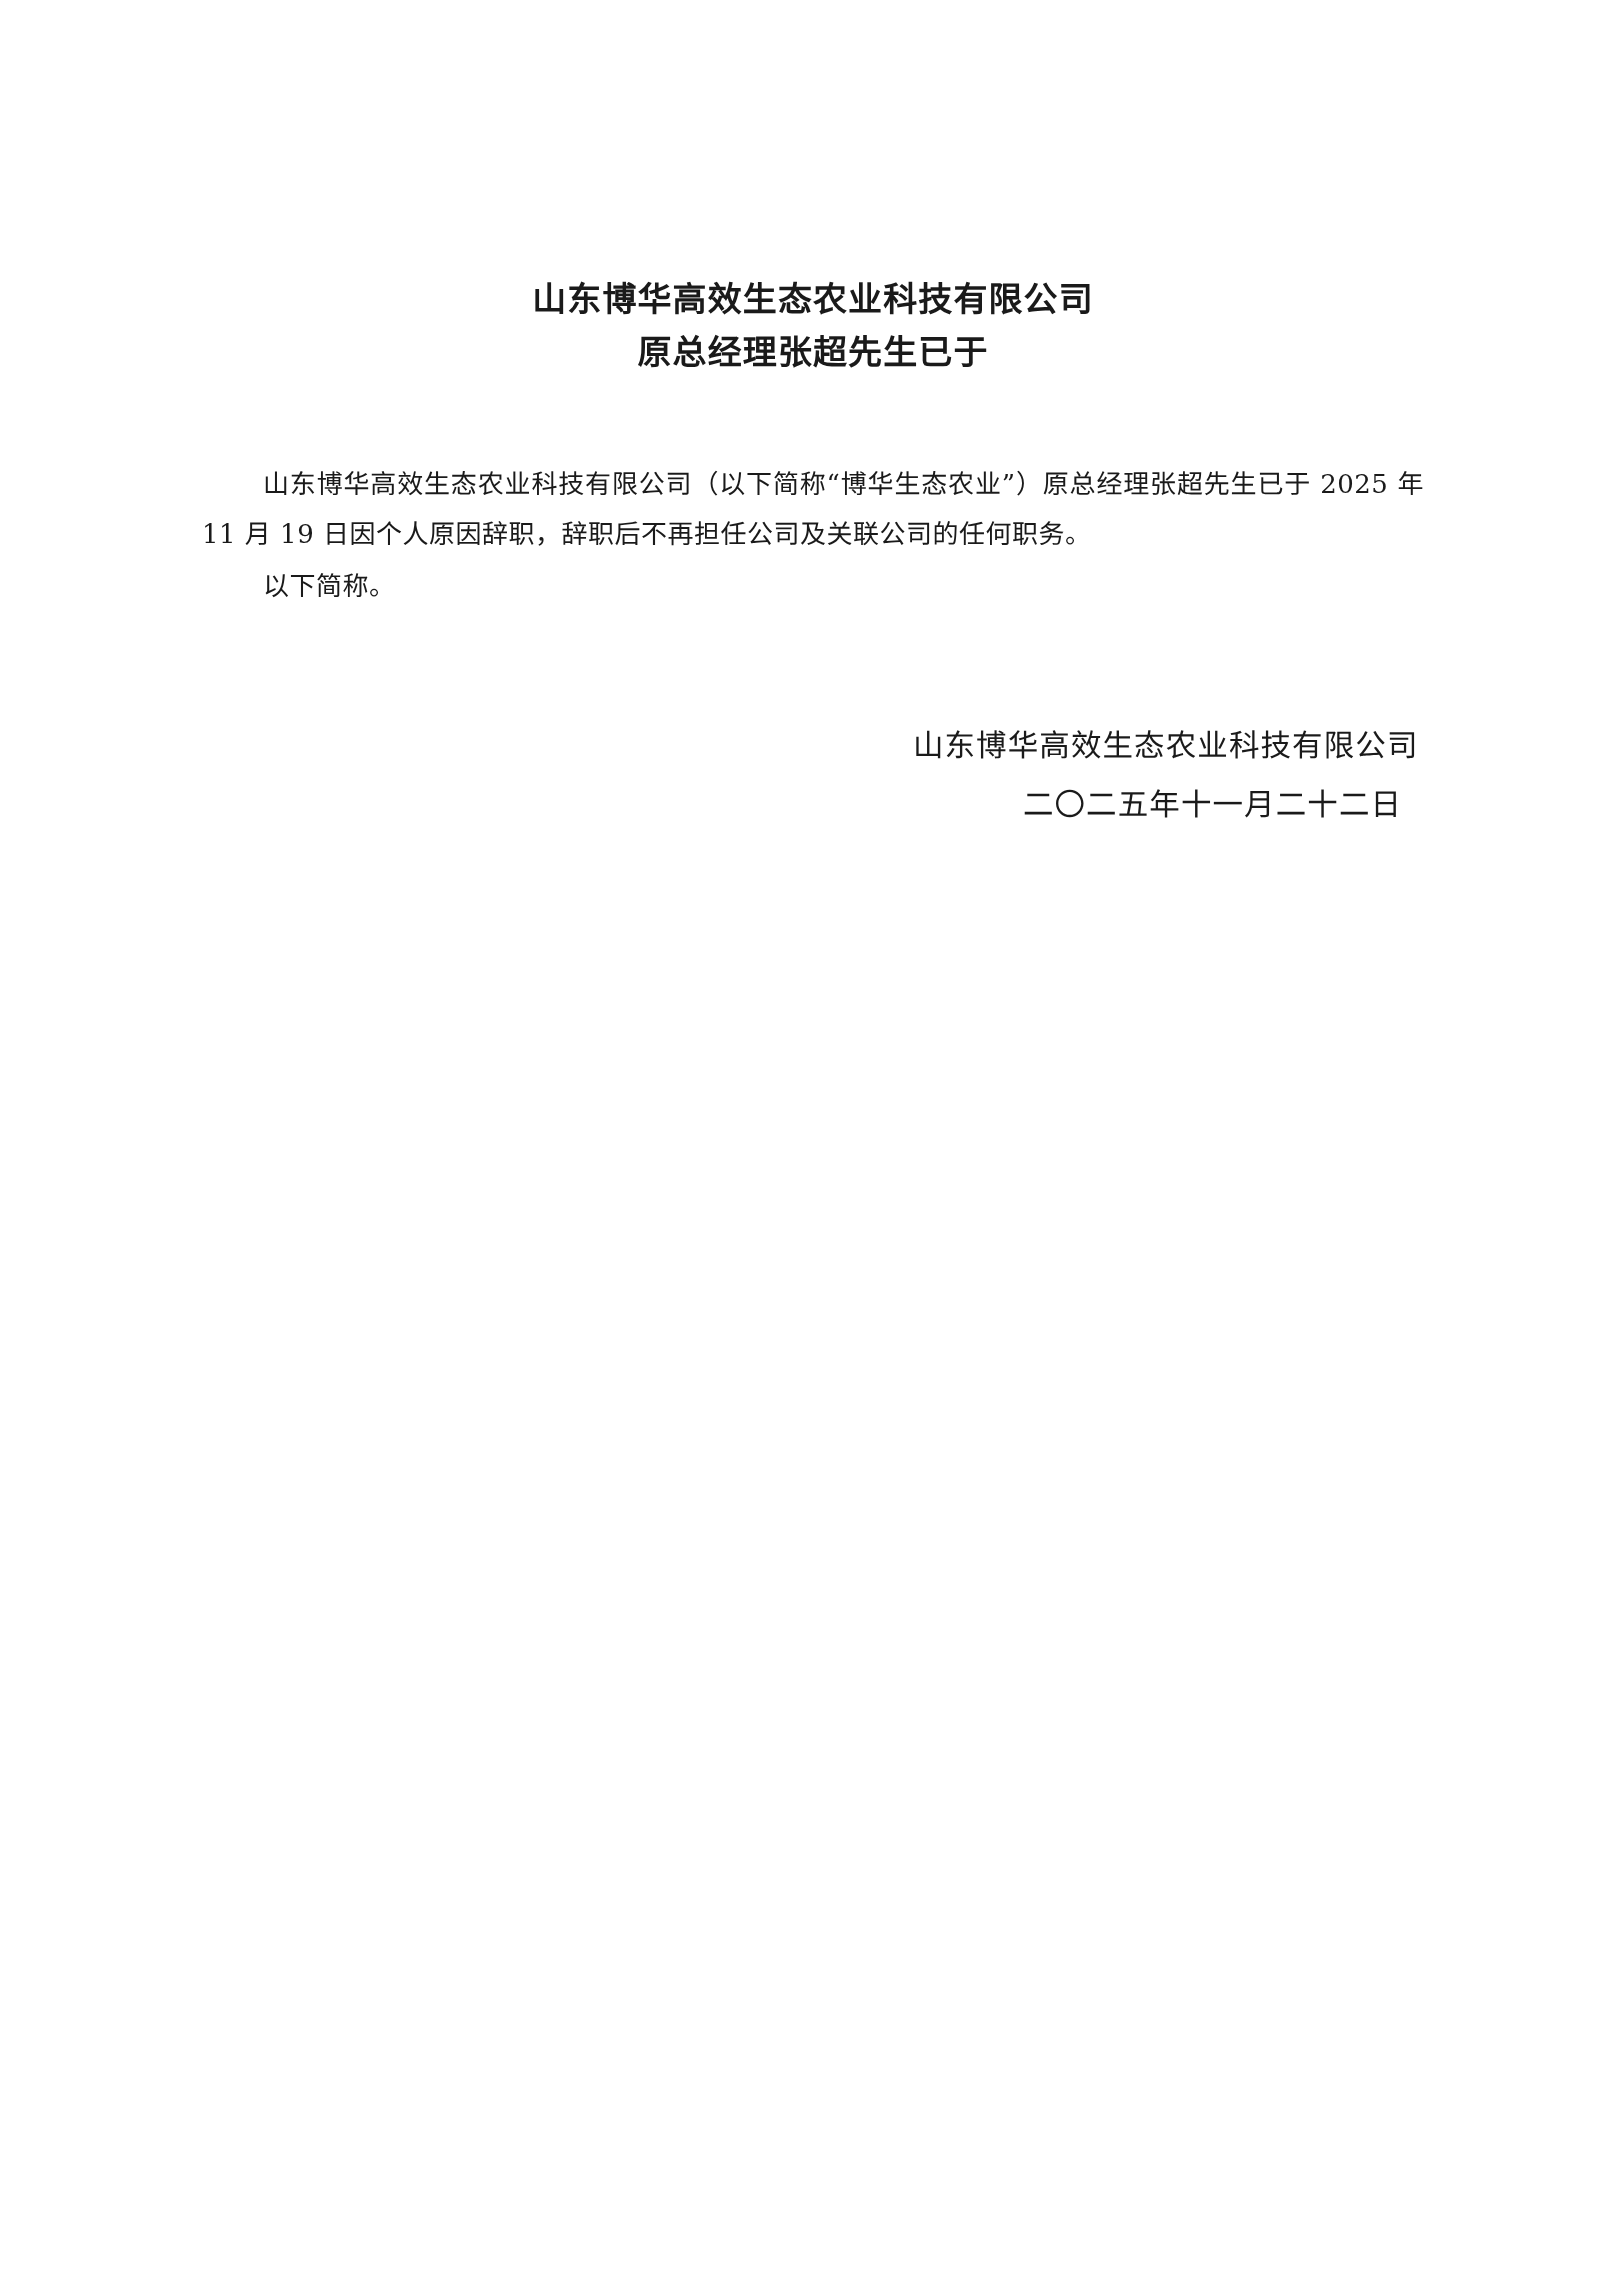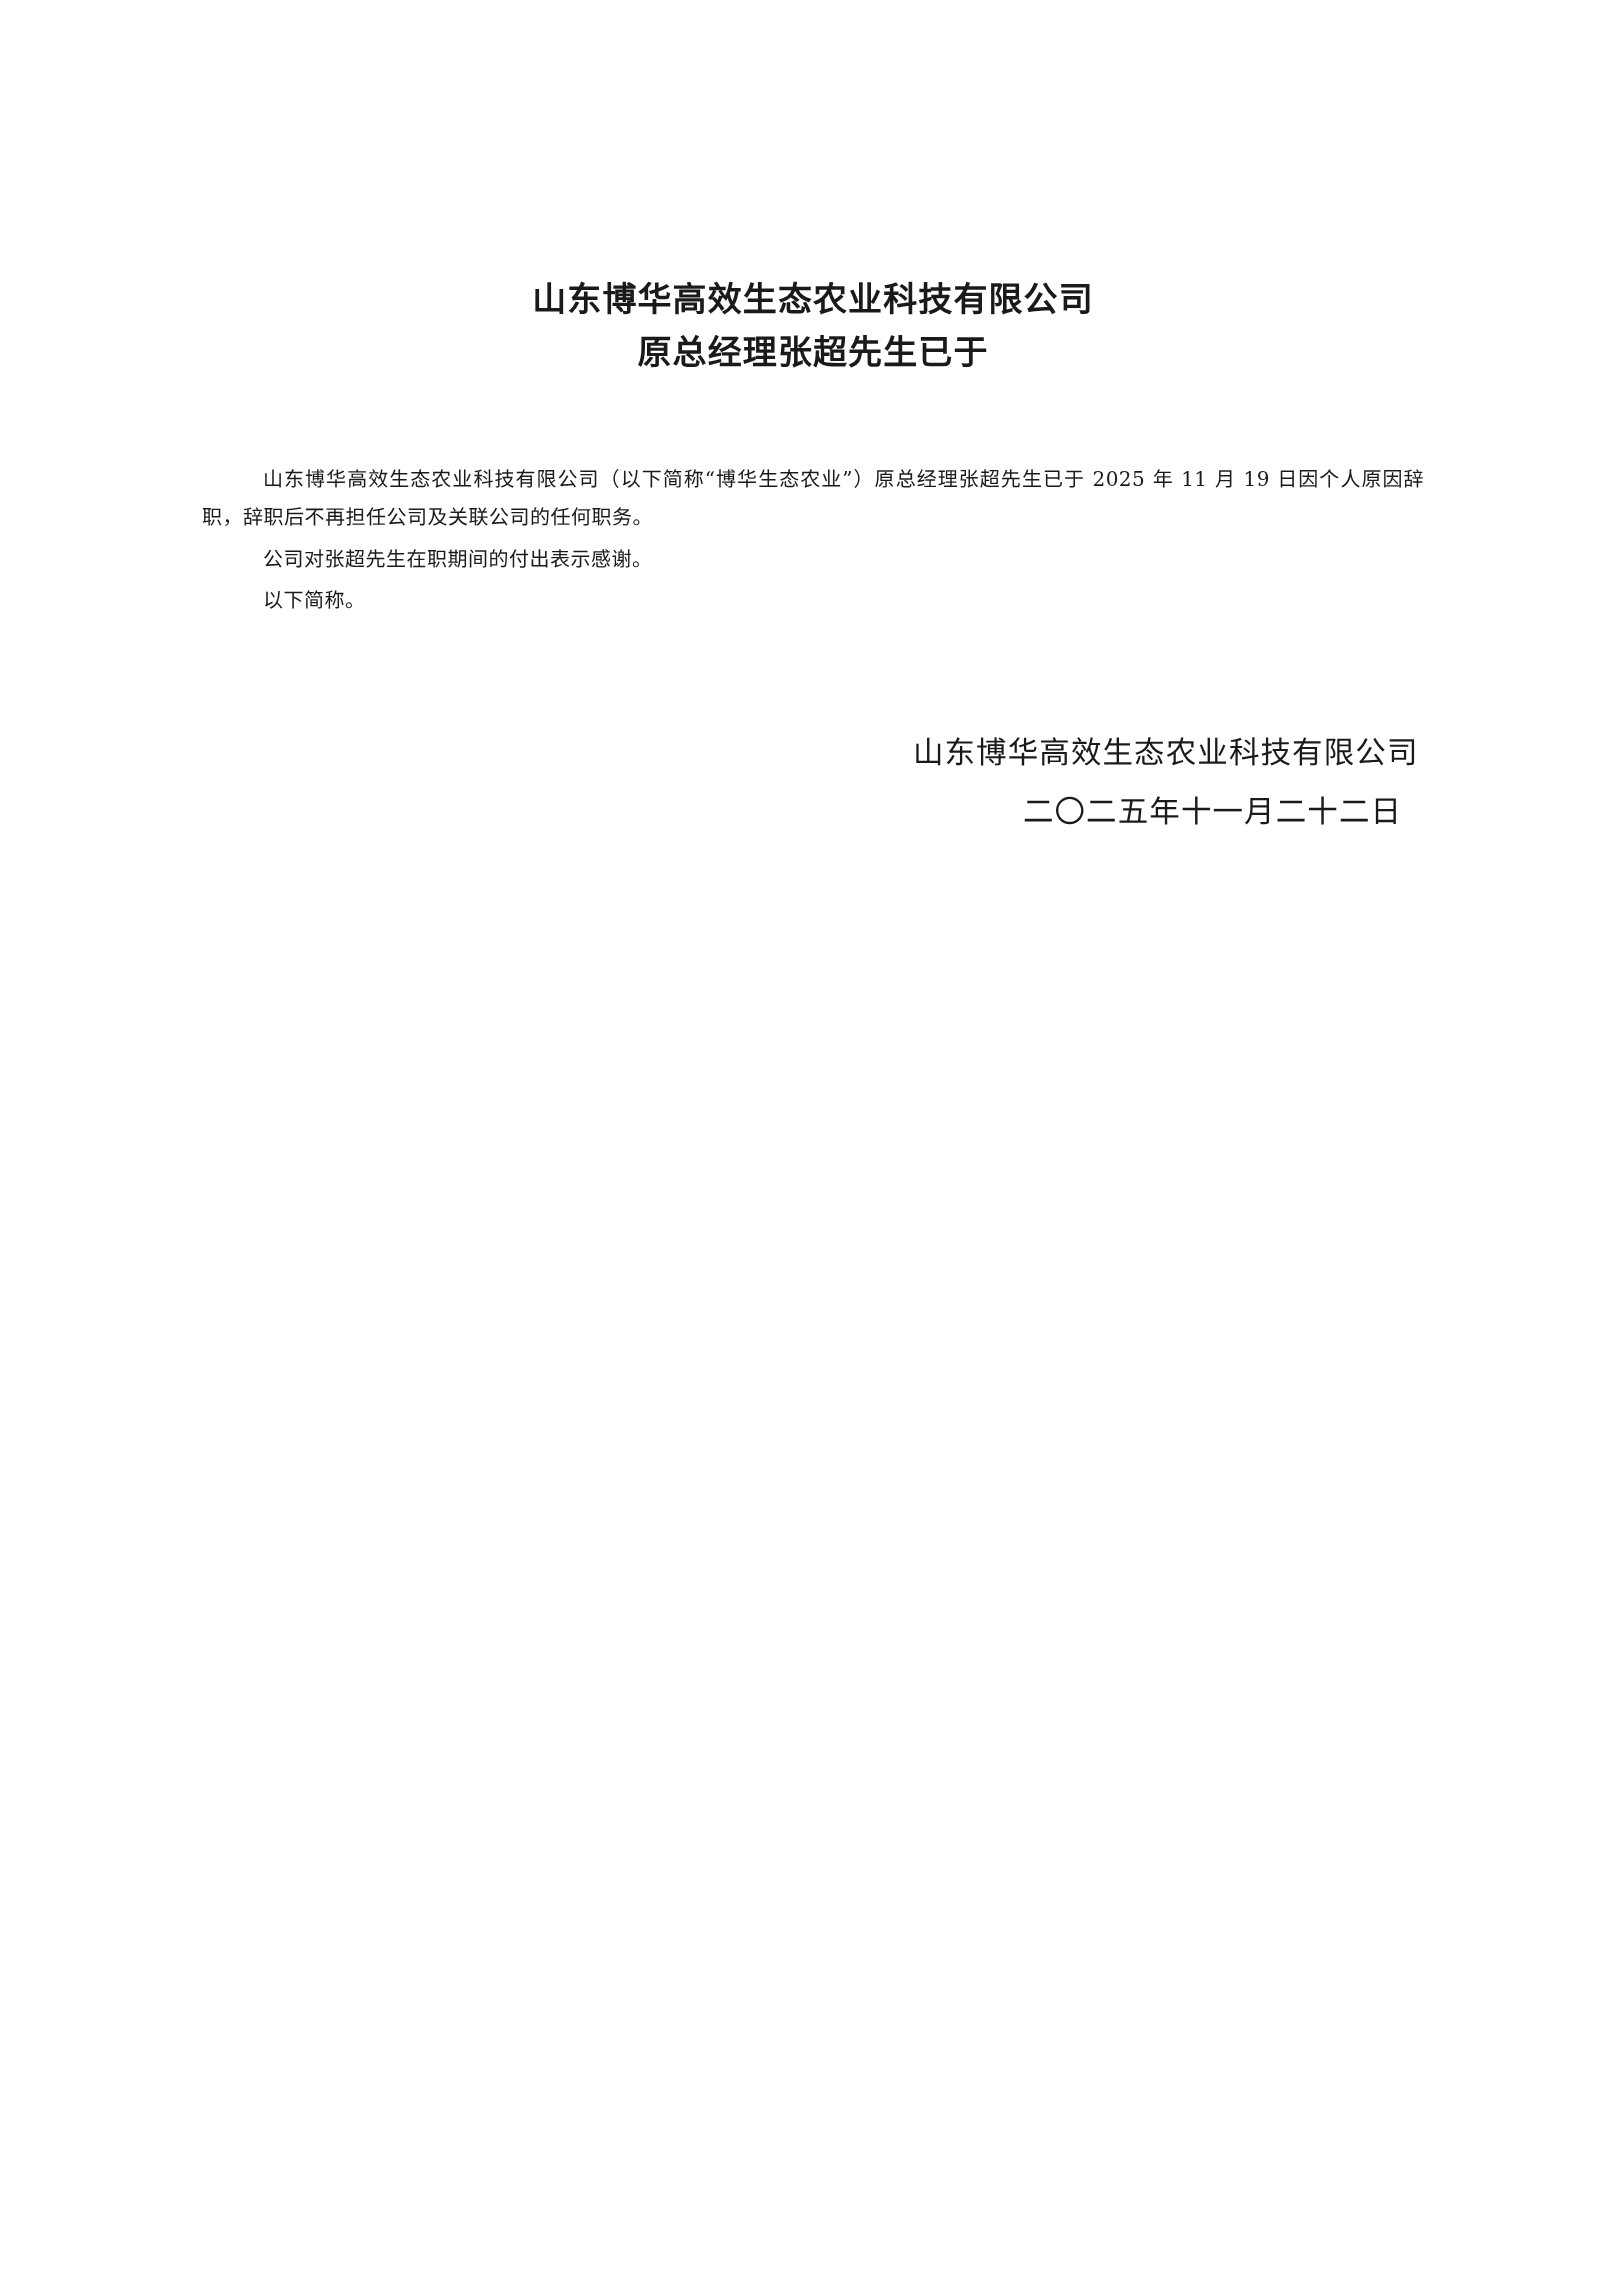--- a/index.html
+++ b/index.html
@@ -37,21 +37,21 @@
     letter-spacing: 1.1px;
     color: #1a1a1a;
   }
   .doc-title .line {
     display: block;
   }
   .title-gap {
     height: 82px;
   }
   .body-block {
-    font-size: 20px;
+    font-size: 26px;
     line-height: 1.9;
     letter-spacing: 0.5px;
     color: #1a1a1a;
     text-align: justify;
   }
   .para {
     margin: 0 0 3.3px 0;
     text-indent: 61px;
   }
   .sign-block {
@@ -79,21 +79,20 @@
 
     <div class="doc-title">
       <span class="line">山东博华高效生态农业科技有限公司</span>
       <span class="line">原总经理张超先生已于</span>
     </div>
 
     <div class="title-gap"></div>
 
     <div class="body-block">
       <p class="para">山东博华高效生态农业科技有限公司（以下简称“博华生态农业”）原总经理张超先生已于 2025 年 11 月 19 日因个人原因辞职，辞职后不再担任公司及关联公司的任何职务。</p>
-      <p class="para">公司对张超先生在职期间的付出表示感谢。</p>
       <p class="para">以下简称。</p>
     </div>
 
     <div class="sign-block">
       <span class="sign-line">山东博华高效生态农业科技有限公司</span>
       <span class="sign-date">二〇二五年十一月二十二日</span>
     </div>
 
   </div>
 </div>

